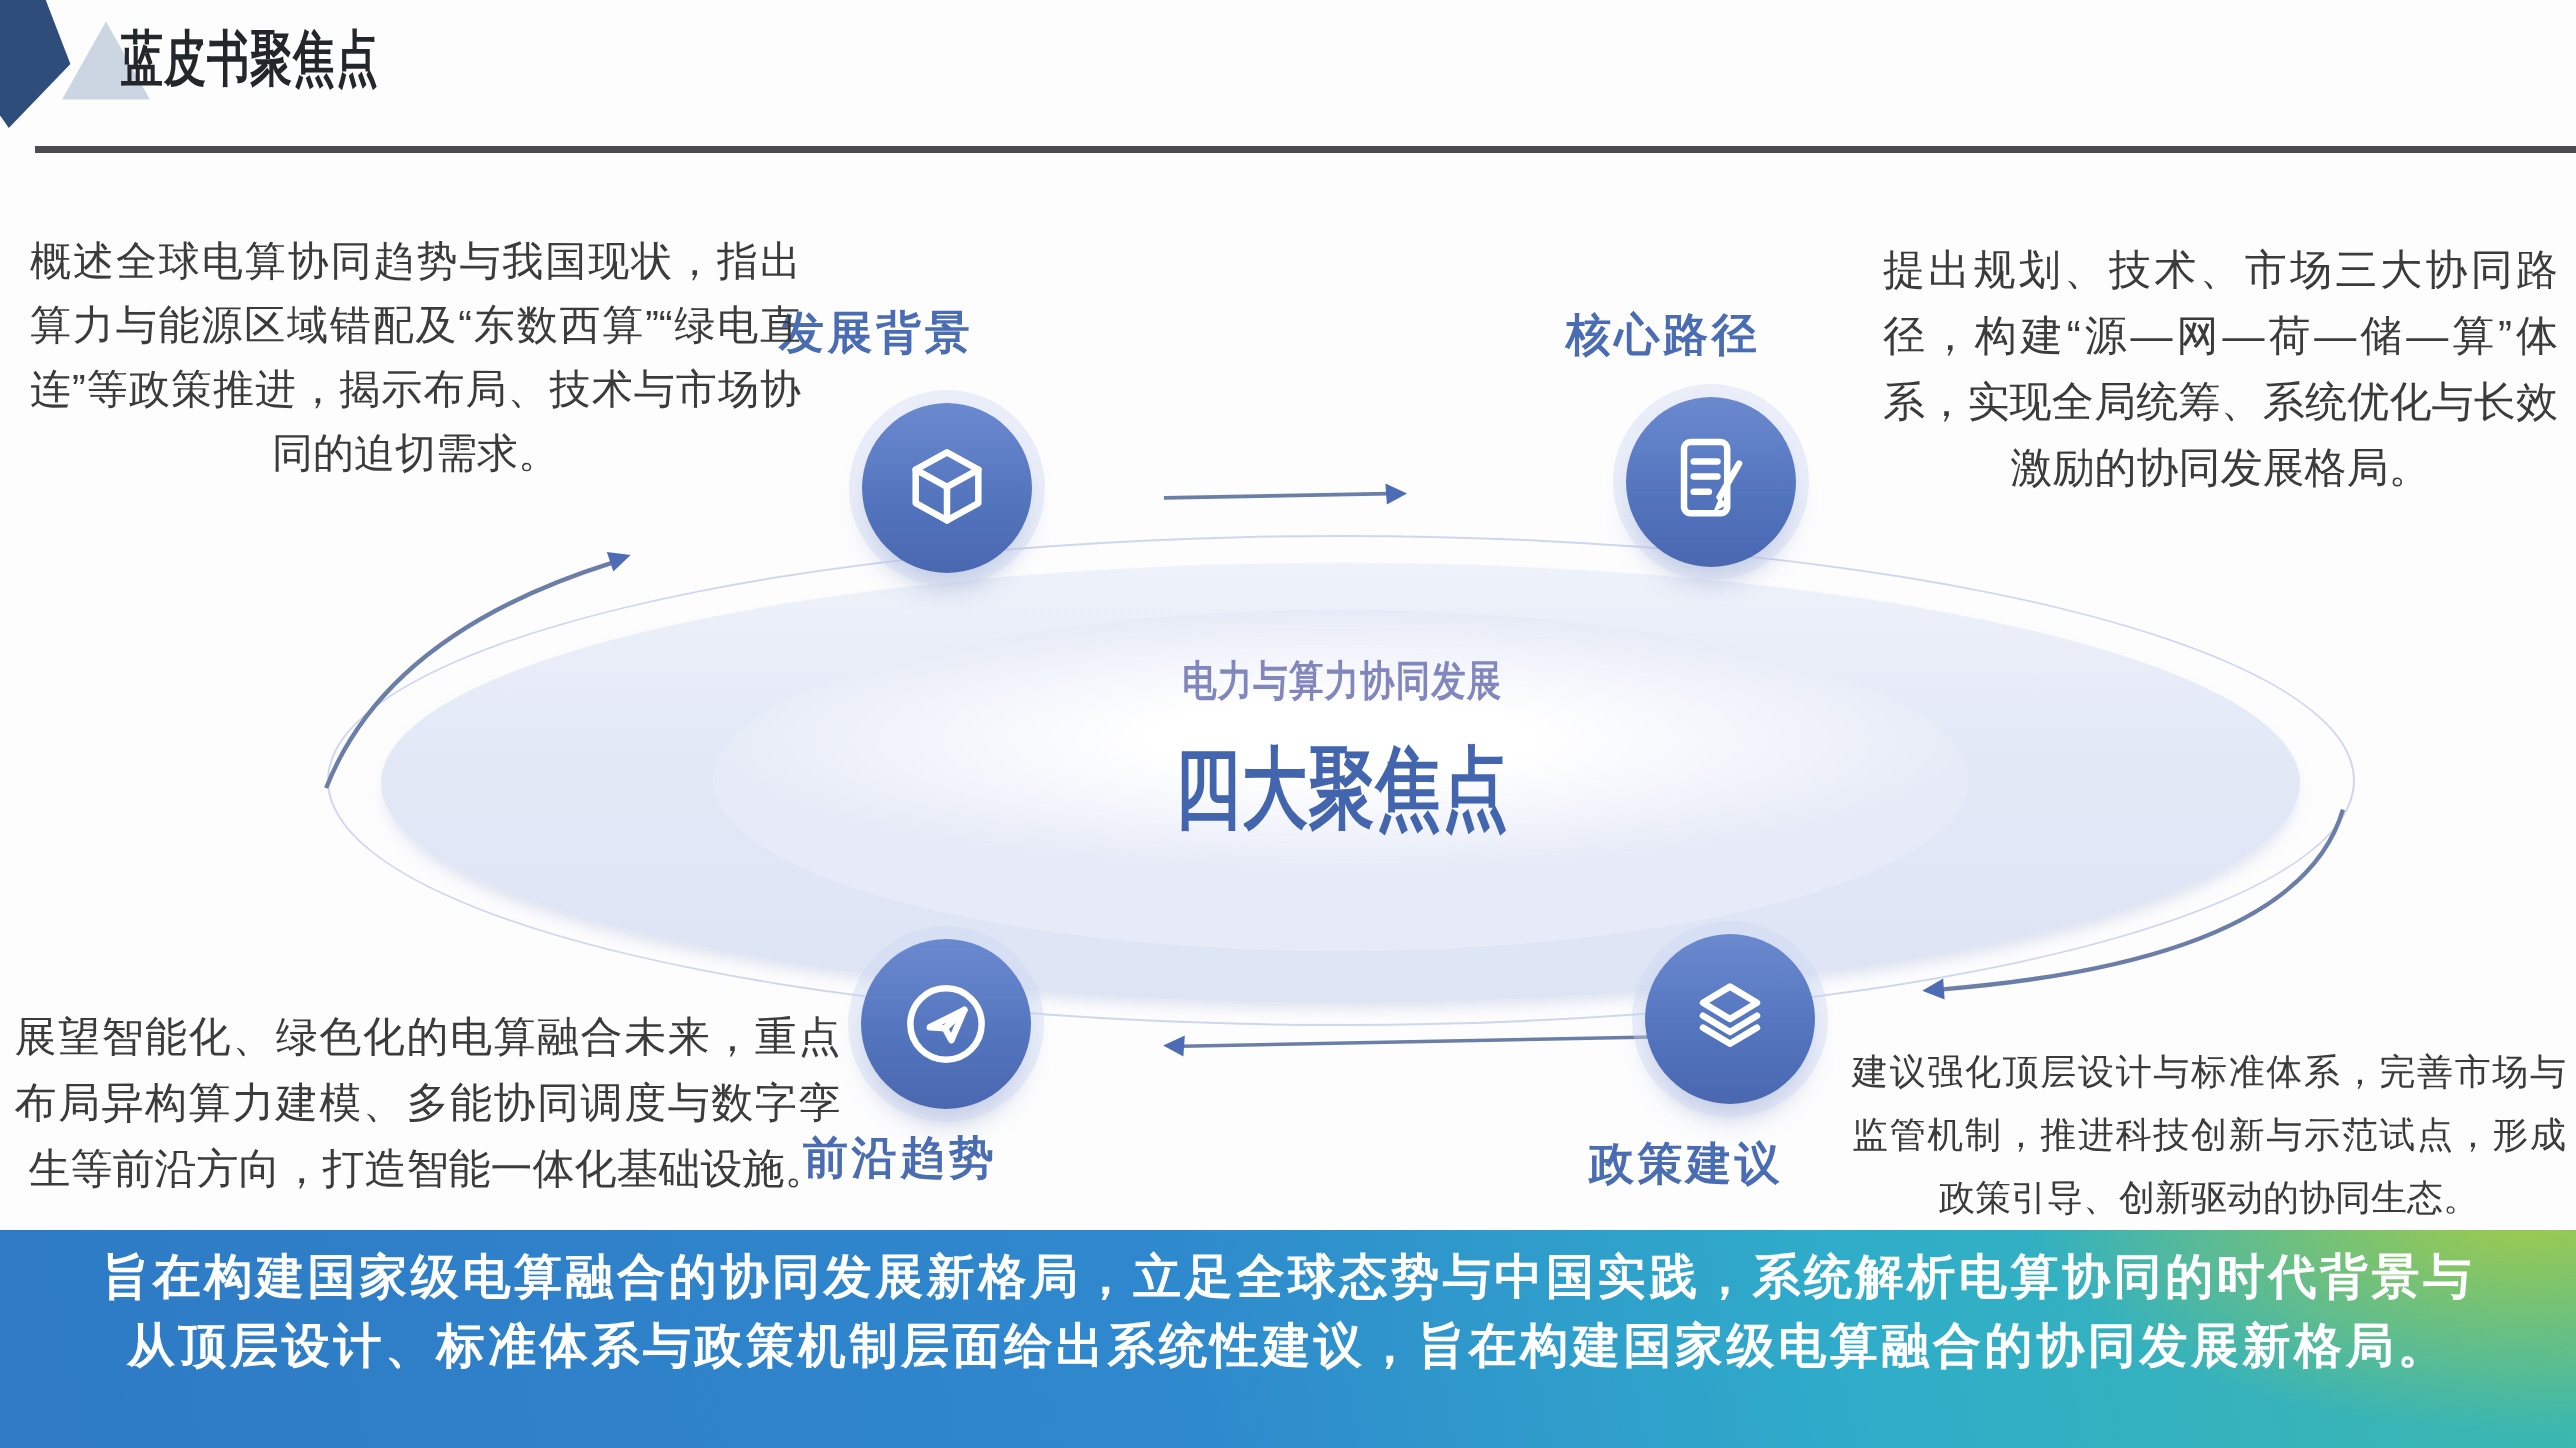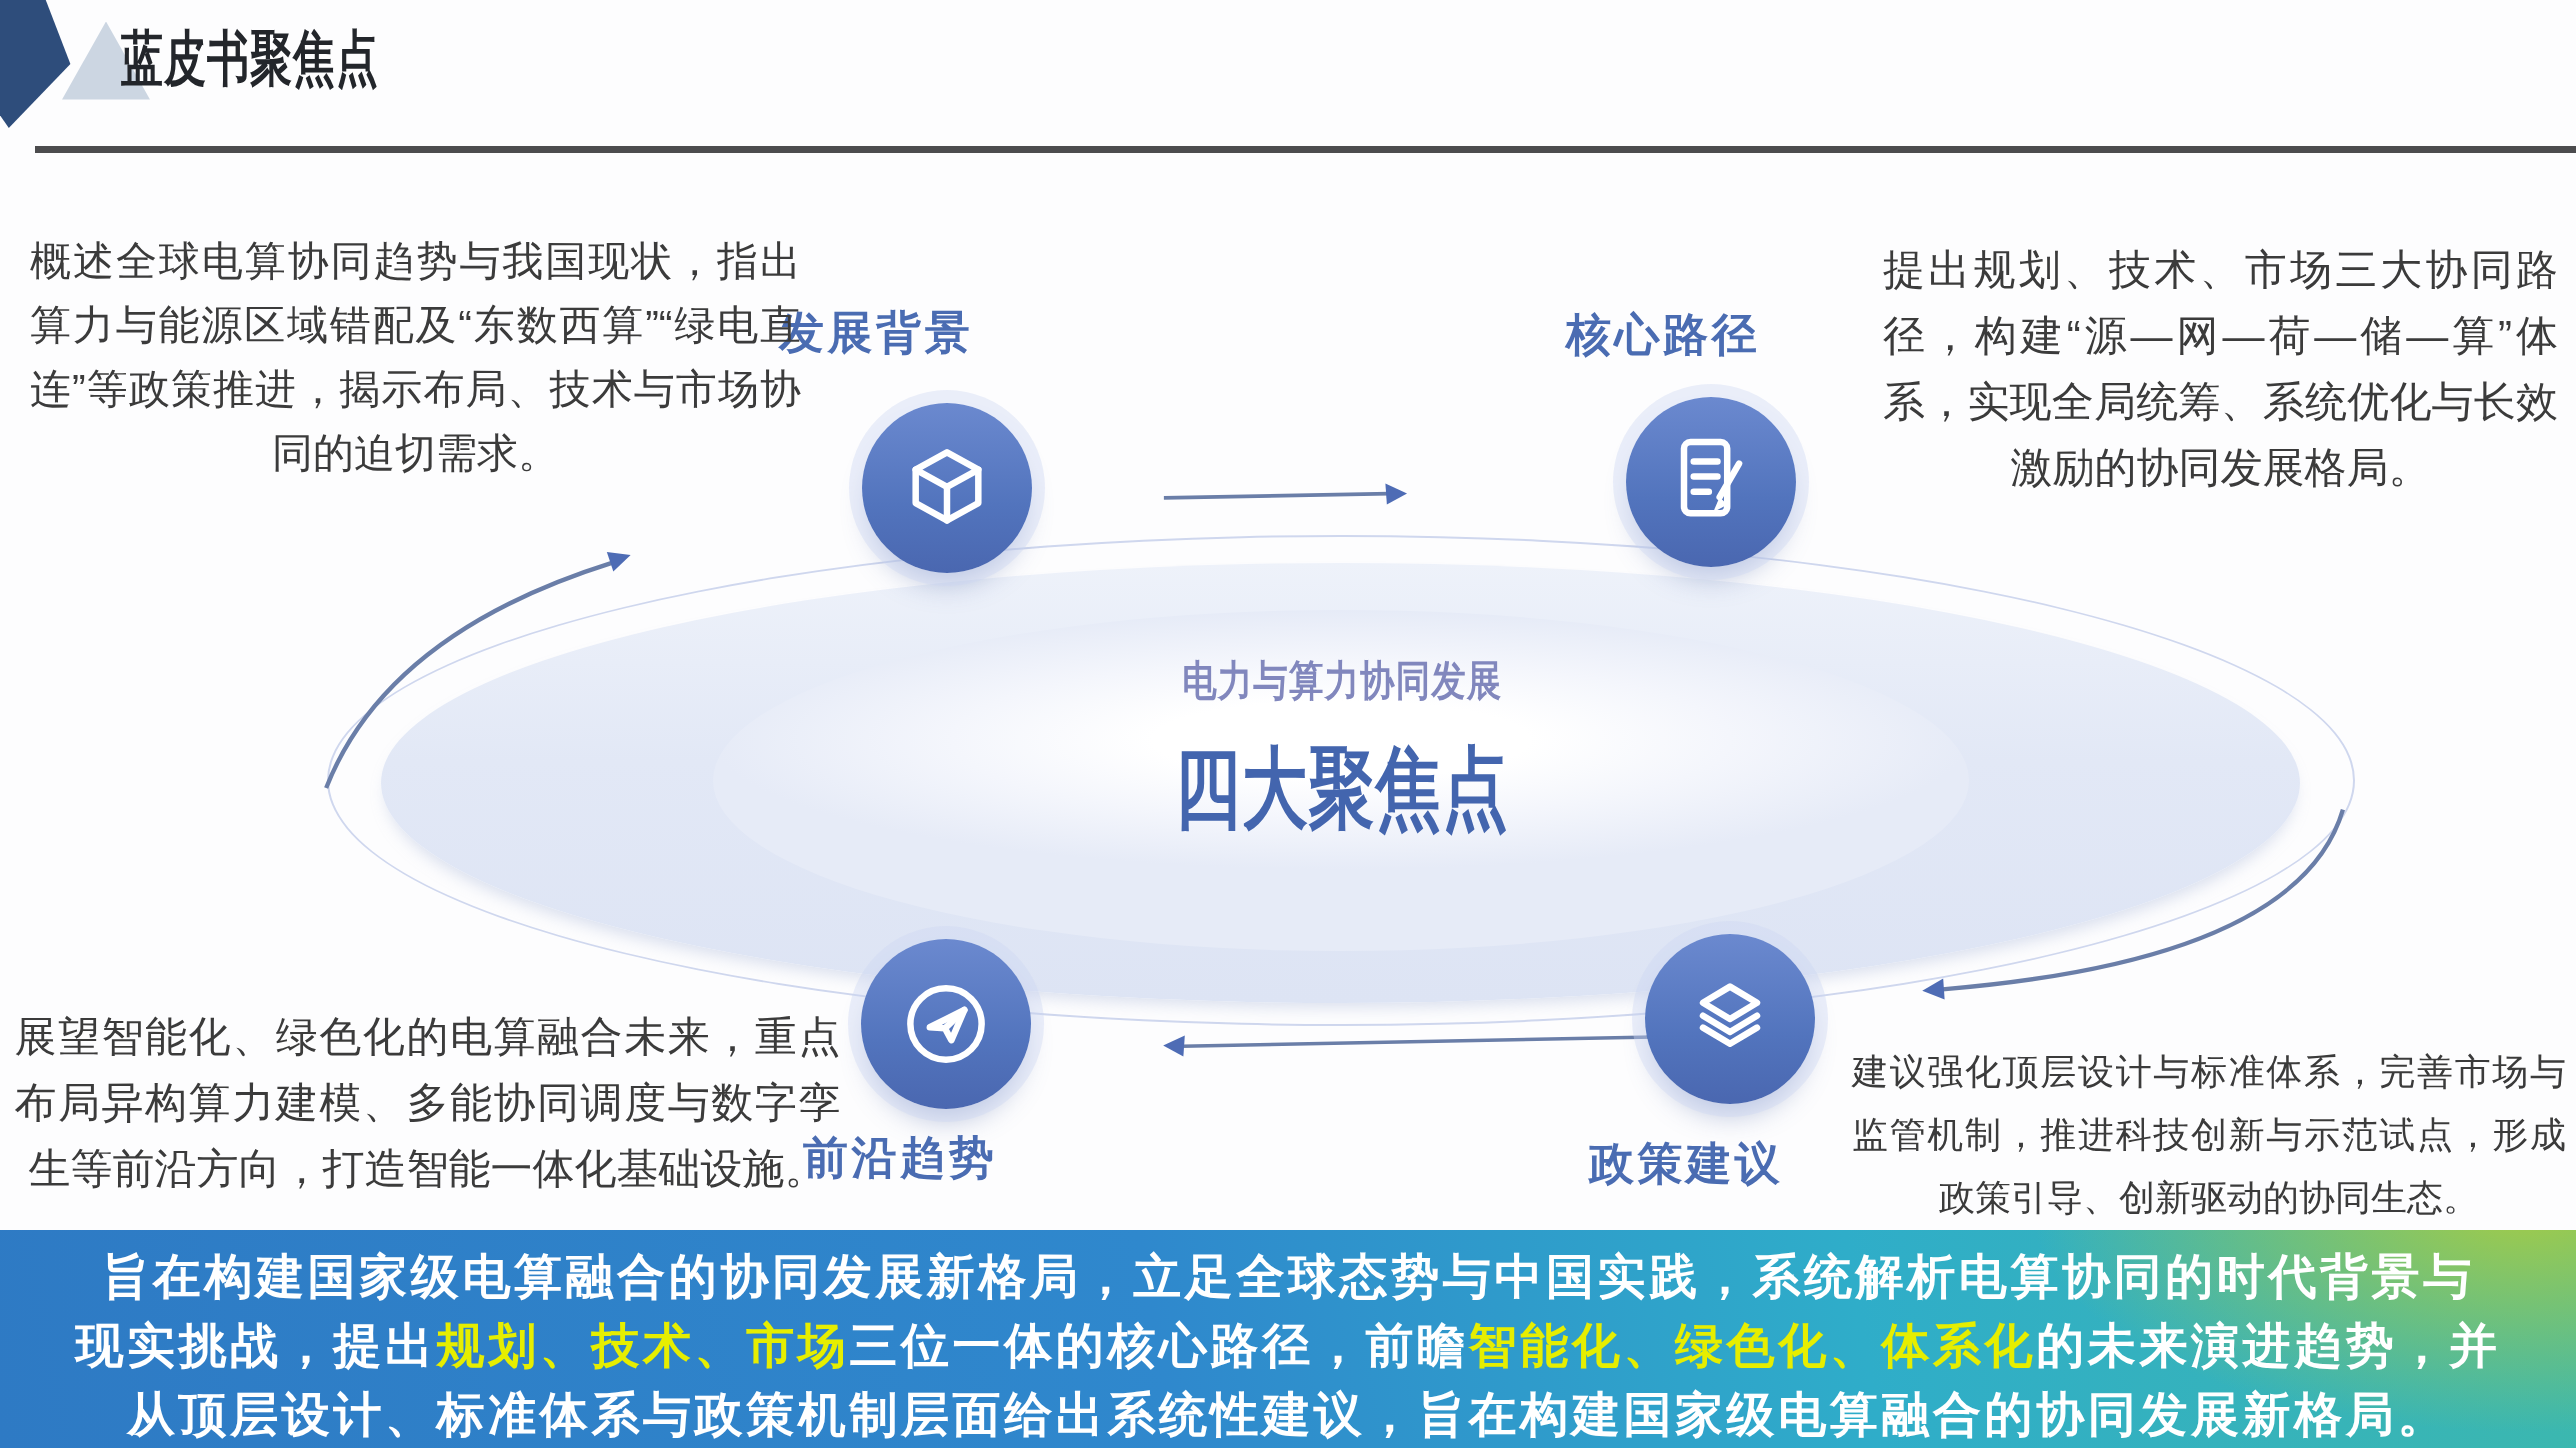--- a/index.html
+++ b/index.html
@@ -181,18 +181,17 @@
       <path class="stroke" d="M50 20 L75 35 L50 50 L25 35 Z"></path>
       <path class="stroke" d="M25 47 L50 62 L75 47"></path>
       <path class="stroke" d="M25 58 L50 73 L75 58"></path>
     </svg>
   </div>
   <div class="node-label" style="left:1589px; top:1134px;">政策建议</div>
   <div class="desc desc-br">建议强化顶层设计与标准体系，完善市场与监管机制，推进科技创新与示范试点，形成政策引导、创新驱动的协同生态。</div>
 
   <div class="banner" id="banner-lines">
       <div class="banner-line"><span>旨在构建国家级电算融合的协同发展新格局，立足全球态势与中国实践，系统解析电算协同的时代背景与</span></div>
-      <div class="banner-line"><span>现实挑战，提出</span><span class="hl">规划、技术、市场</span><span>三位一体的核心路径，前瞻</span><span class="hl">智能化、绿色化、体系化</span><span>的未来演进趋势，并</span></div>
       <div class="banner-line"><span>从顶层设计、标准体系与政策机制层面给出系统性建议，旨在构建国家级电算融合的协同发展新格局。</span></div>
     </div>
 
 </div>
 
 
 </body></html>

